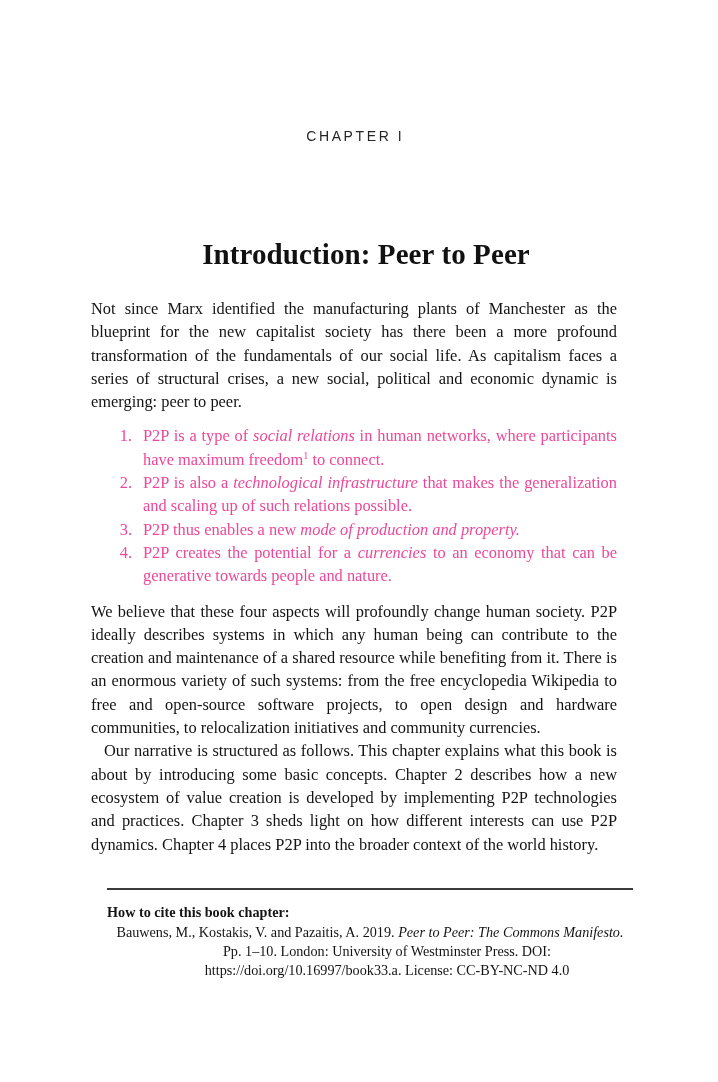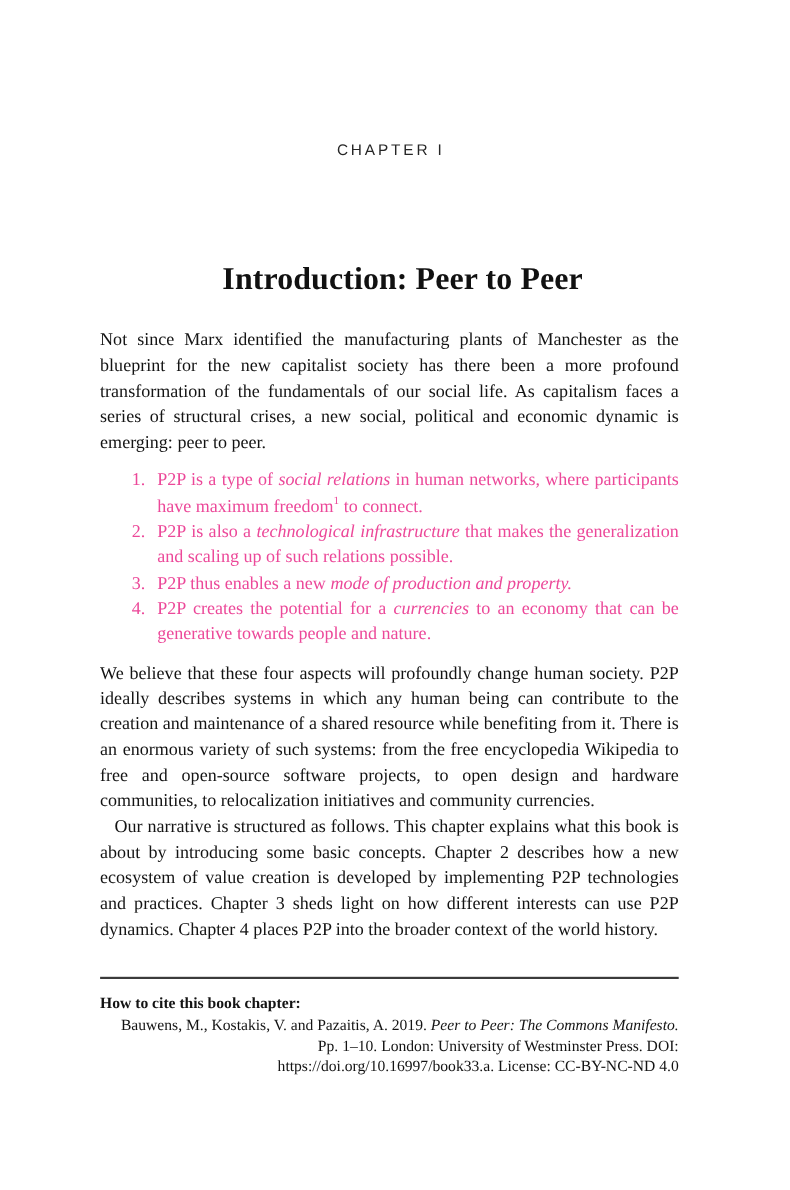--- a/index.html
+++ b/index.html
@@ -111,21 +111,21 @@
     font-size: 0.62em;
     vertical-align: super;
     line-height: 0;
   }
 
   .spacer-after-list { height: 12px; }
 
   
   .cite-block {
     position: absolute;
-    left: 0;
+    left: 16px;
     top: 888px;
     width: 526px;
   }
   .cite-rule {
     width: 526px;
     height: 2px;
     background: #3b3b3b;
     margin: 0 0 13px 0;
   }
   .cite-heading {
@@ -135,21 +135,21 @@
     color: #131313;
     margin: 0 0 1px 0;
   }
   .cite-body {
     font-size: 14.2px;
     line-height: 19.2px;
     color: #131313;
     margin: 0;
     padding-left: 34px;
     text-indent: -34px;
-    text-align: right;
+    text-align: center;
   }
 </style>
 </head>
 <body>
 
 <div class="page">
   <div class="content">
 
     <div class="chapter-label">CHAPTER I</div>
 

